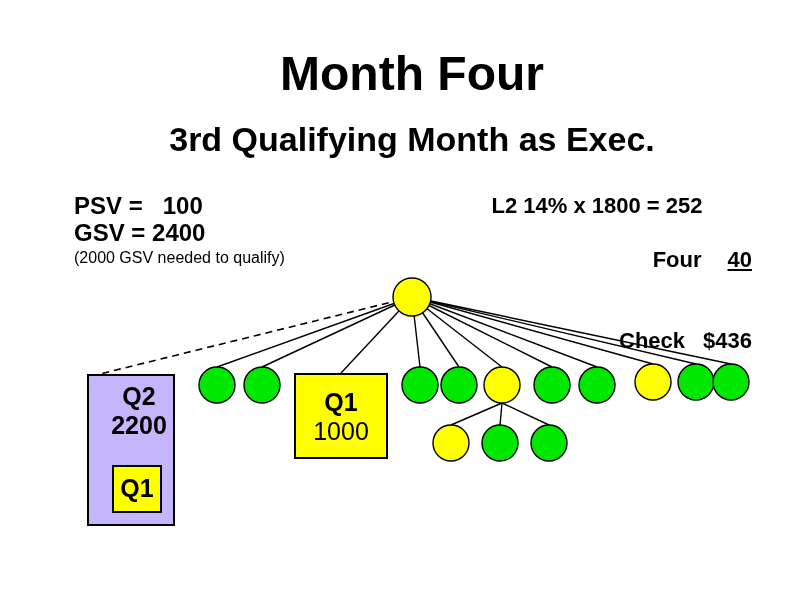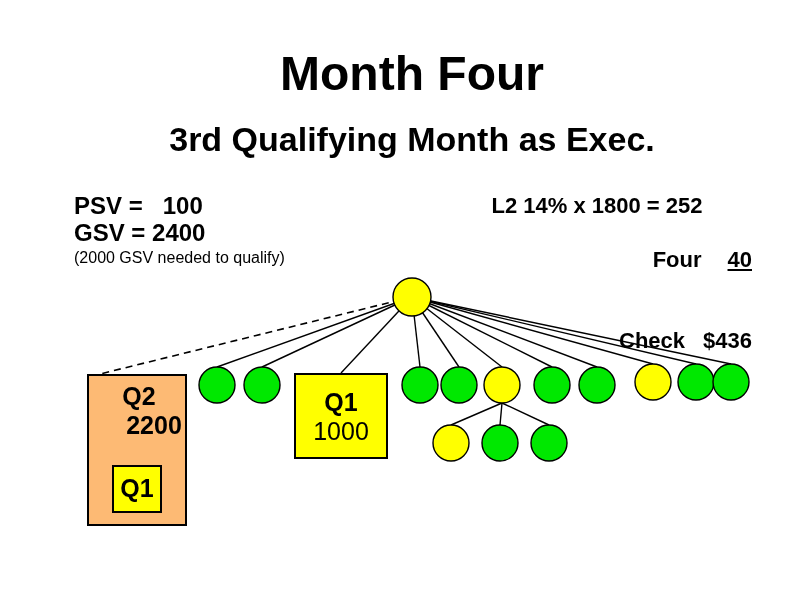--- a/index.html
+++ b/index.html
@@ -115,42 +115,41 @@
 
   
   .box {
     position: absolute;
     box-sizing: border-box;
     border: 2px solid #000000;
   }
   .box-q2 {
     left: 75px;
     top: 374px;
-    width: 100px;
+    width: 88px;
     height: 152px;
-    background: #fdba74;
+    background: #c4b5fd;
   }
   .box-q2 .line1 {
     position: absolute;
     left: 0; top: 6px;
     width: 100px;
     text-align: center;
     font-size: 25px;
     font-weight: bold;
     line-height: 29px;
   }
   .box-q2 .line2 {
     position: absolute;
     left: 0; top: 35px;
     width: 100px;
     text-align: center;
     font-size: 25px;
     font-weight: bold;
     line-height: 29px;
-    margin-left: 15px;
   }
   .box-q1-inner {
     position: absolute;
     left: 23px;
     top: 89px;
     width: 50px;
     height: 48px;
     background: #FFFF00;
     border: 2px solid #000000;
     box-sizing: border-box;

